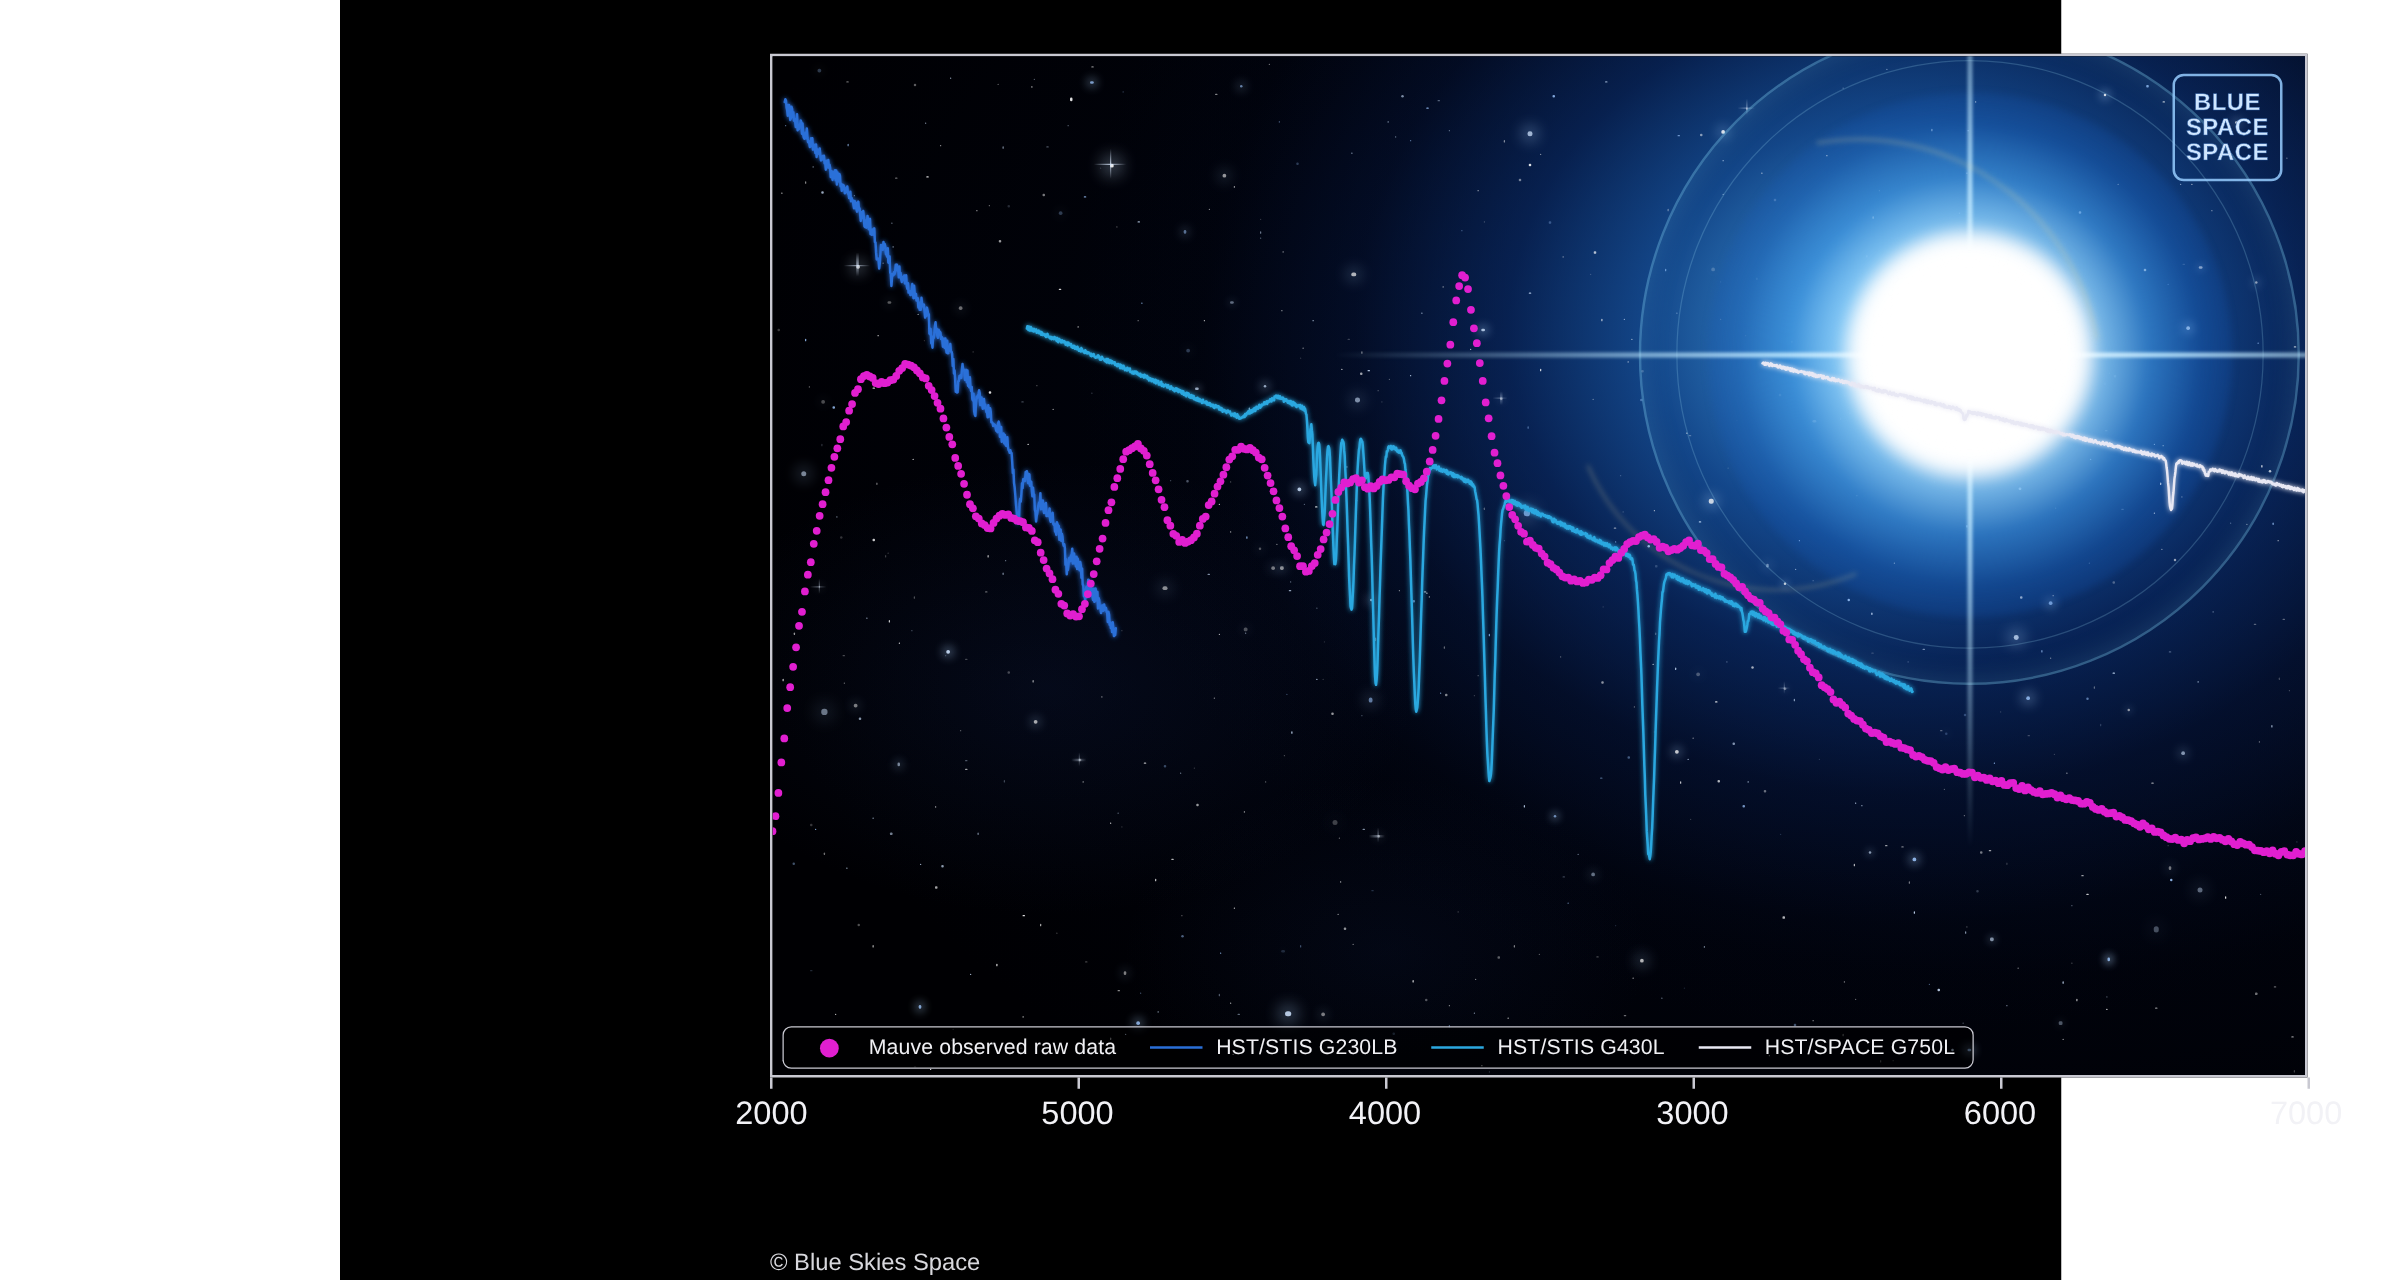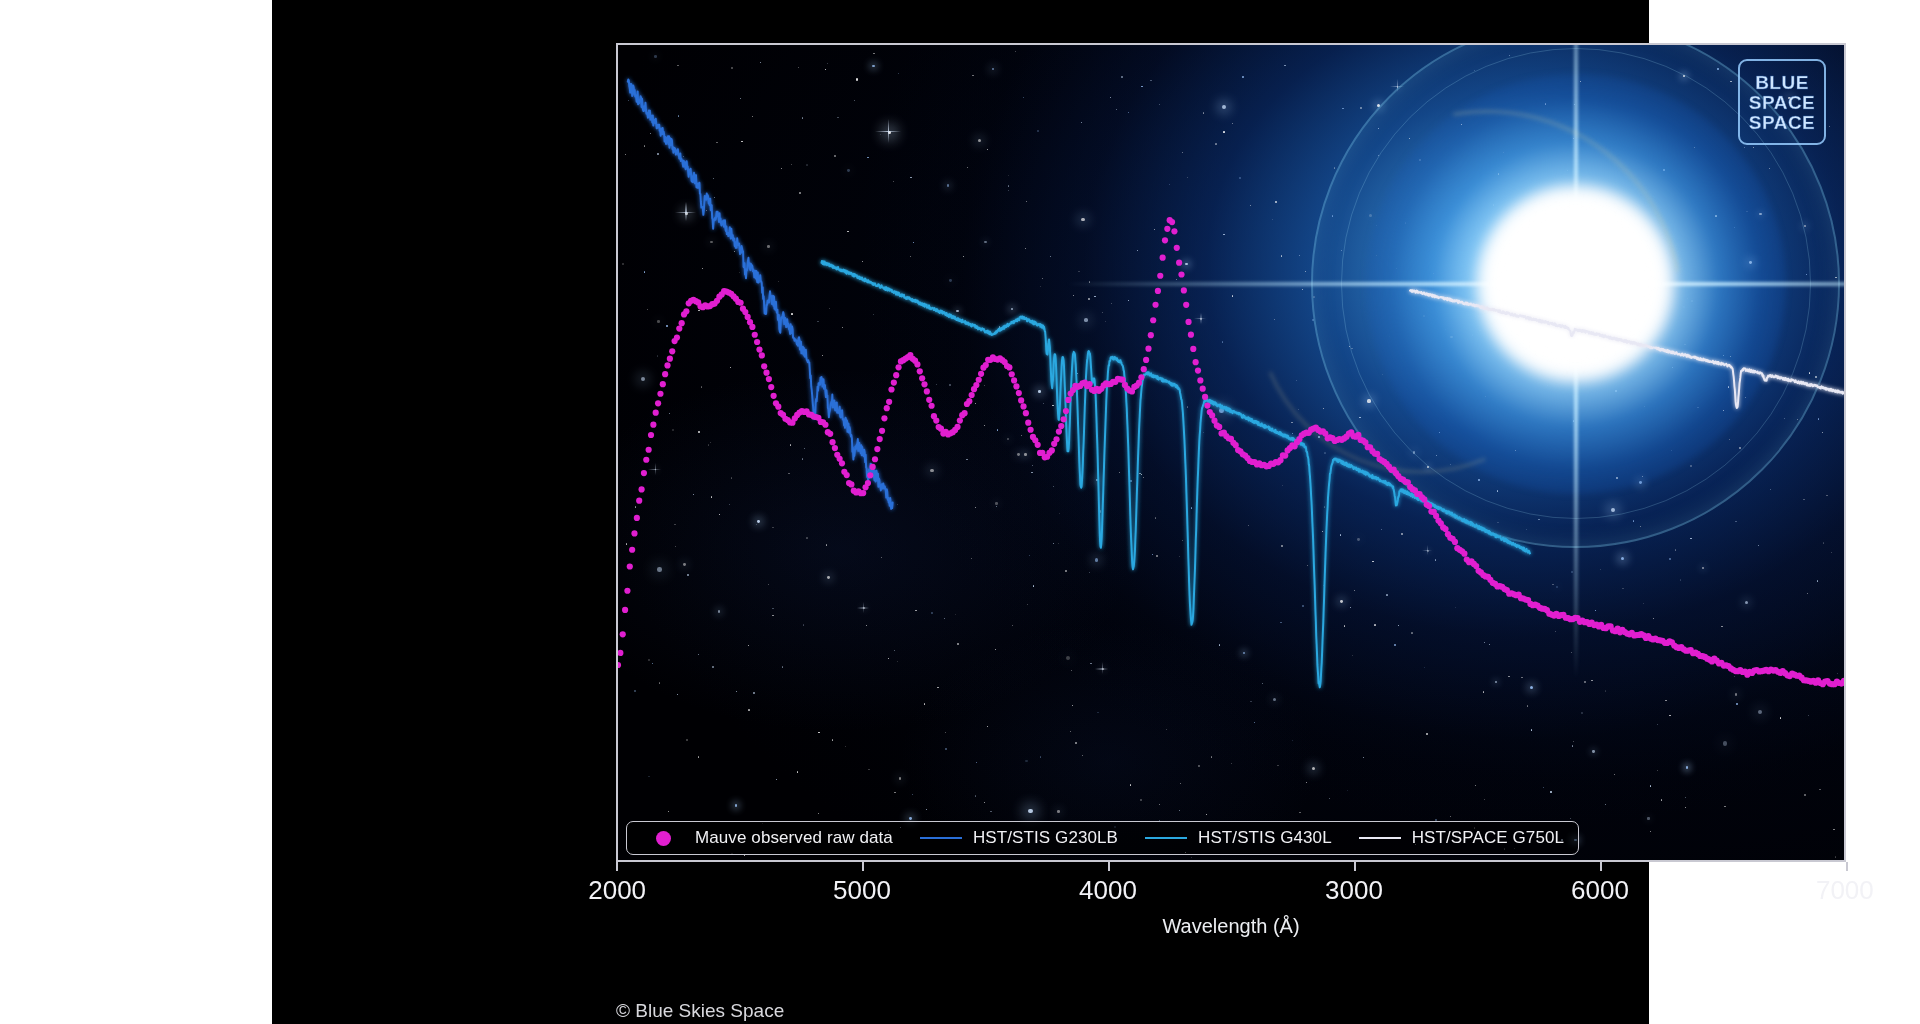--- a/index.html
+++ b/index.html
@@ -1355,17 +1355,16 @@
         <div class="ticklabel" style="left:590.0px;">5000</div>
         <div class="tick" style="left:836.0px;"></div>
         <div class="ticklabel" style="left:836.0px;">4000</div>
         <div class="tick" style="left:1082.0px;"></div>
         <div class="ticklabel" style="left:1082.0px;">3000</div>
         <div class="tick" style="left:1328.0px;"></div>
         <div class="ticklabel" style="left:1328.0px;">6000</div>
         <div class="tick" style="left:1574.0px;"></div>
         <div class="ticklabel" style="left: 1574px; transform: translateX(-52%);">7000</div>
       </div>
-    <div id="xaxis-title">Wavelength (Å)</div>
 
     <div id="cap-credit">© Blue Skies Space</div>
   </div>
 </div>
 
 </body></html>

